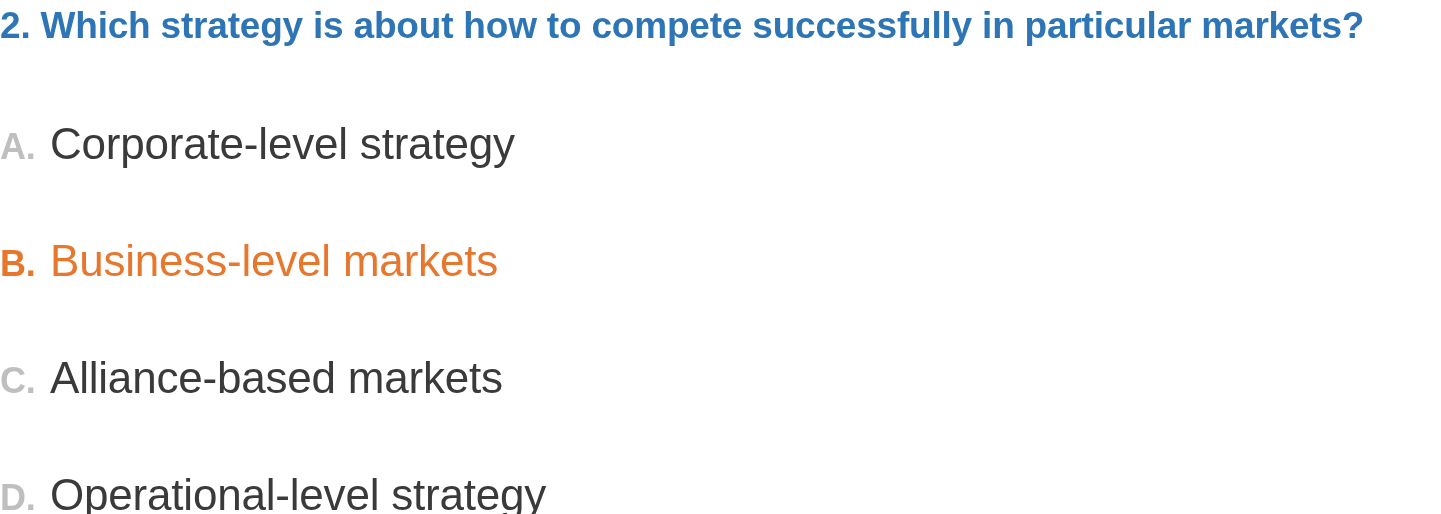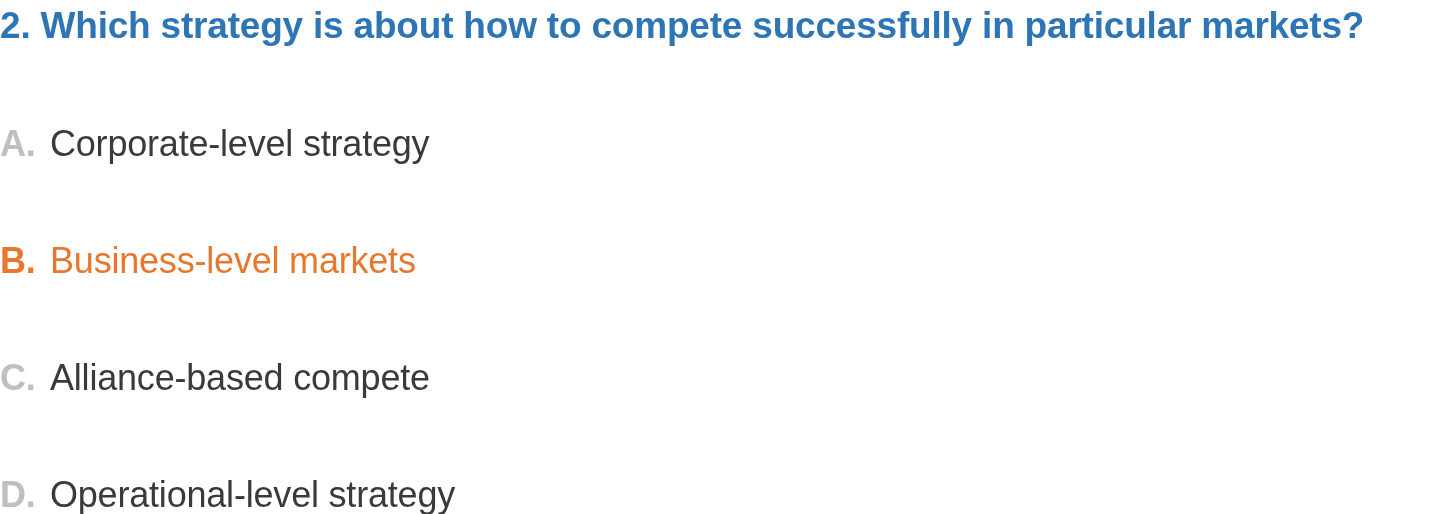--- a/index.html
+++ b/index.html
@@ -59,21 +59,21 @@
     flex: 0 0 50px;
     font-size: 36px;
     line-height: 48px;
     font-weight: 700;
     color: #bfbfbf;
     letter-spacing: -0.3px;
   }
 
   .option-text {
     display: inline-block;
-    font-size: 36px;
+    font-size: 44px;
     line-height: 48px;
     font-weight: 400;
     color: #3a3a3a;
     letter-spacing: -0.2px;
   }
 
   
   #option-b .option-marker {
     color: #e8772e;
     font-weight: 700;
@@ -95,21 +95,21 @@
     <span class="option-text">Corporate-level strategy</span>
   </div>
 
   <div class="option" id="option-b">
     <span class="option-marker">B.</span>
     <span class="option-text">Business-level markets</span>
   </div>
 
   <div class="option" id="option-c">
     <span class="option-marker">C.</span>
-    <span class="option-text">Alliance-based compete</span>
+    <span class="option-text">Alliance-based markets</span>
   </div>
 
   <div class="option" id="option-d">
     <span class="option-marker">D.</span>
     <span class="option-text">Operational-level strategy</span>
   </div>
 
 </div>
 
 </body></html>

